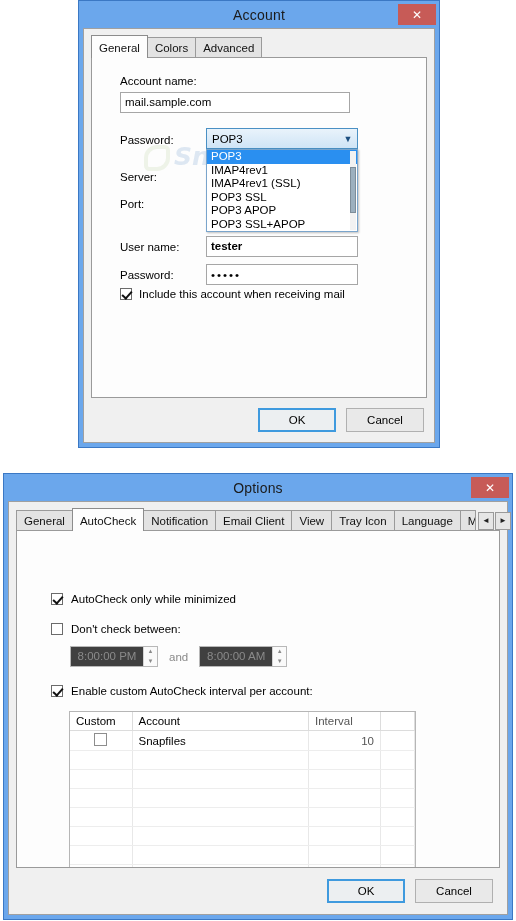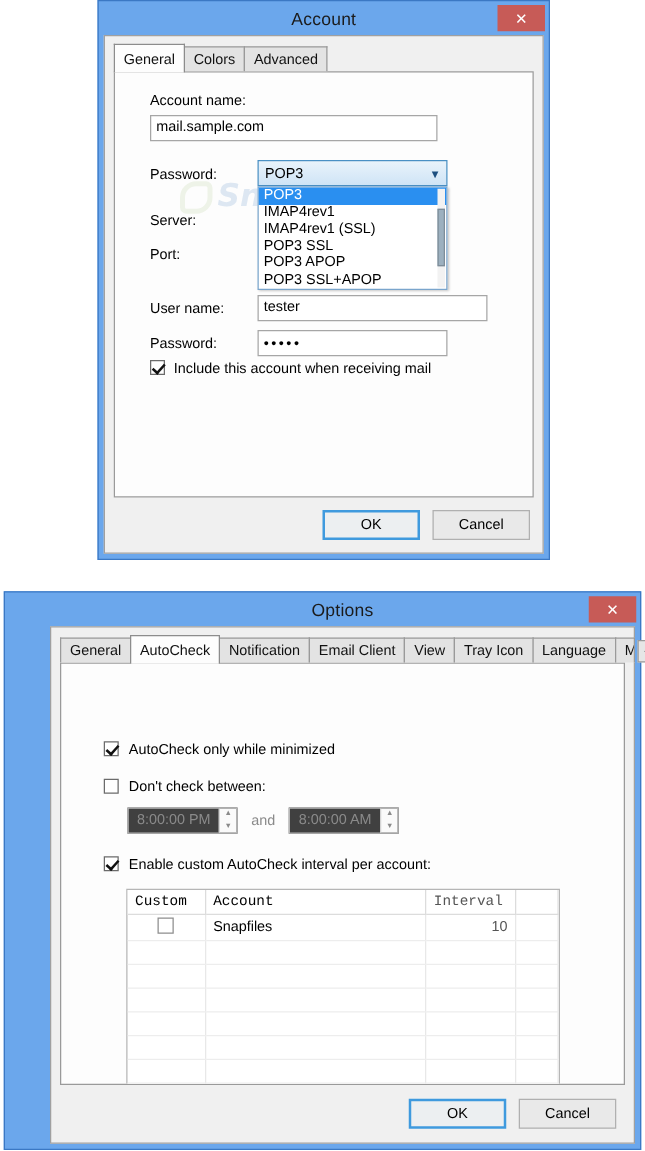--- a/index.html
+++ b/index.html
@@ -272,21 +272,20 @@
   .grid table { border-collapse: collapse; width: 100%; }
   .grid th {
     font-weight: normal;
     font-size: 11.5px;
     text-align: left;
     padding: 3px 6px;
     border-right: 1px solid #dcdcdc;
     border-bottom: 1px solid #dcdcdc;
     background: #fff;
     color: #000;
-    font-family: Liberation Mono, monospace;
   }
   .grid td {
     font-size: 11.5px;
     padding: 2px 6px;
     border-right: 1px solid #e8e8e8;
     border-bottom: 1px solid #ededed;
     height: 19px;
     color: #000;
   }
   .col-custom { width: 62px; }
@@ -358,39 +357,39 @@
         <div class="opt">POP3 SSL+APOP</div>
         <div class="drop-scroll">
           <div class="drop-thumb"></div>
         </div>
       </div>
 
       <div class="lbl" style="position:absolute; left:28px; top:113px;">Server:</div>
       <div class="lbl" style="position:absolute; left:28px; top:140px;">Port:</div>
 
       <div class="lbl" style="position:absolute; left:28px; top:183px;">User name:</div>
-      <div class="textbox" style="position:absolute; left:114px; top:178px; width:184px;">tester</div>
+      <div class="textbox" style="position:absolute; left:114px; top:178px; width:152px;font-weight:bold;">tester</div>
 
       <div class="lbl" style="position:absolute; left:28px; top:211px;">Password:</div>
       <div class="textbox" style="position:absolute; left:114px; top:206px; width:152px; letter-spacing:2px; line-height:21px;">•••••</div>
 
       <div style="position:absolute; left:28px; top:230px;">
         <span class="cb checked"></span>
         <span class="lbl" style="margin-left:4px;">Include this account when receiving mail</span>
       </div>
     </div>
 
     <div style="height:44px; display:flex; align-items:center; justify-content:flex-end; padding-right:10px; gap:10px; flex:none;">
       <button class="btn default">OK</button>
       <button class="btn">Cancel</button>
     </div>
   </div>
 </div>
 
-<div class="window" id="win-options" style="left:3px; top:473px; width:510px; height:447px;padding-left:32px;">
+<div class="window" id="win-options" style="left:3px; top:473px; width:510px; height:447px;">
 
   <div class="titlebar">
     <span class="title-text">Options</span>
     <div class="close-btn">✕</div>
   </div>
 
   <div class="client">
 
     <div class="tabstrip">
       <div class="tab">General</div>

